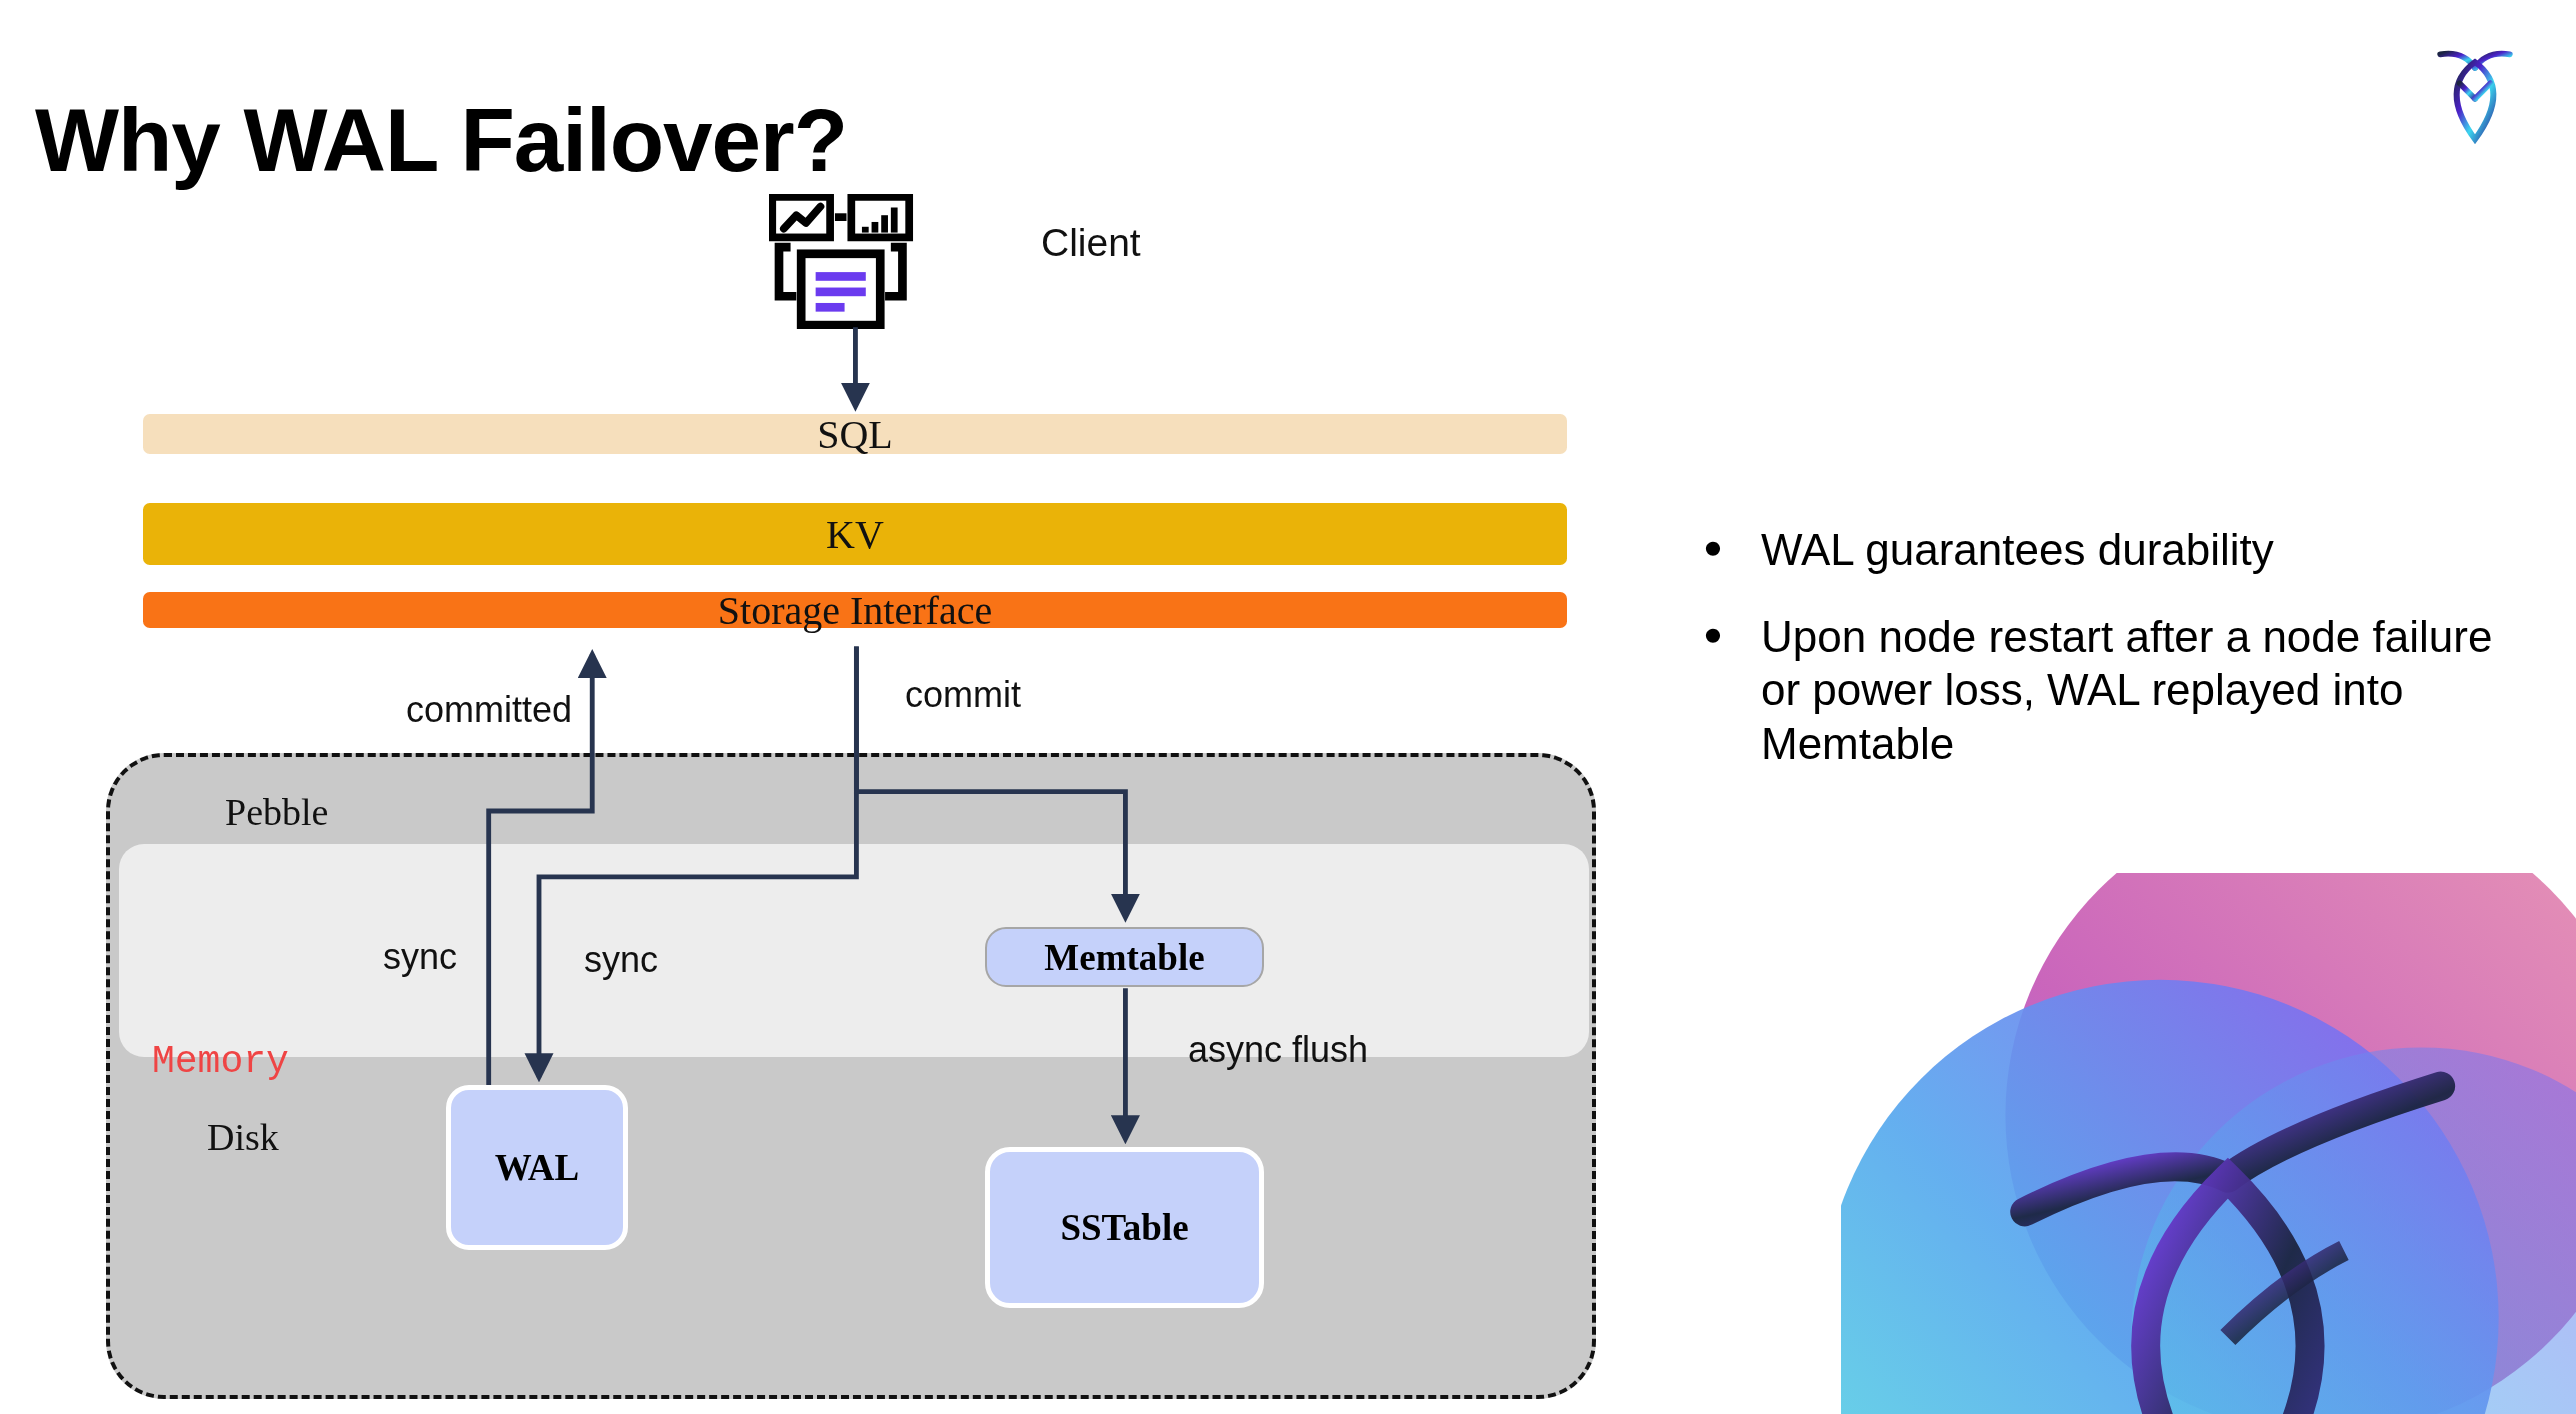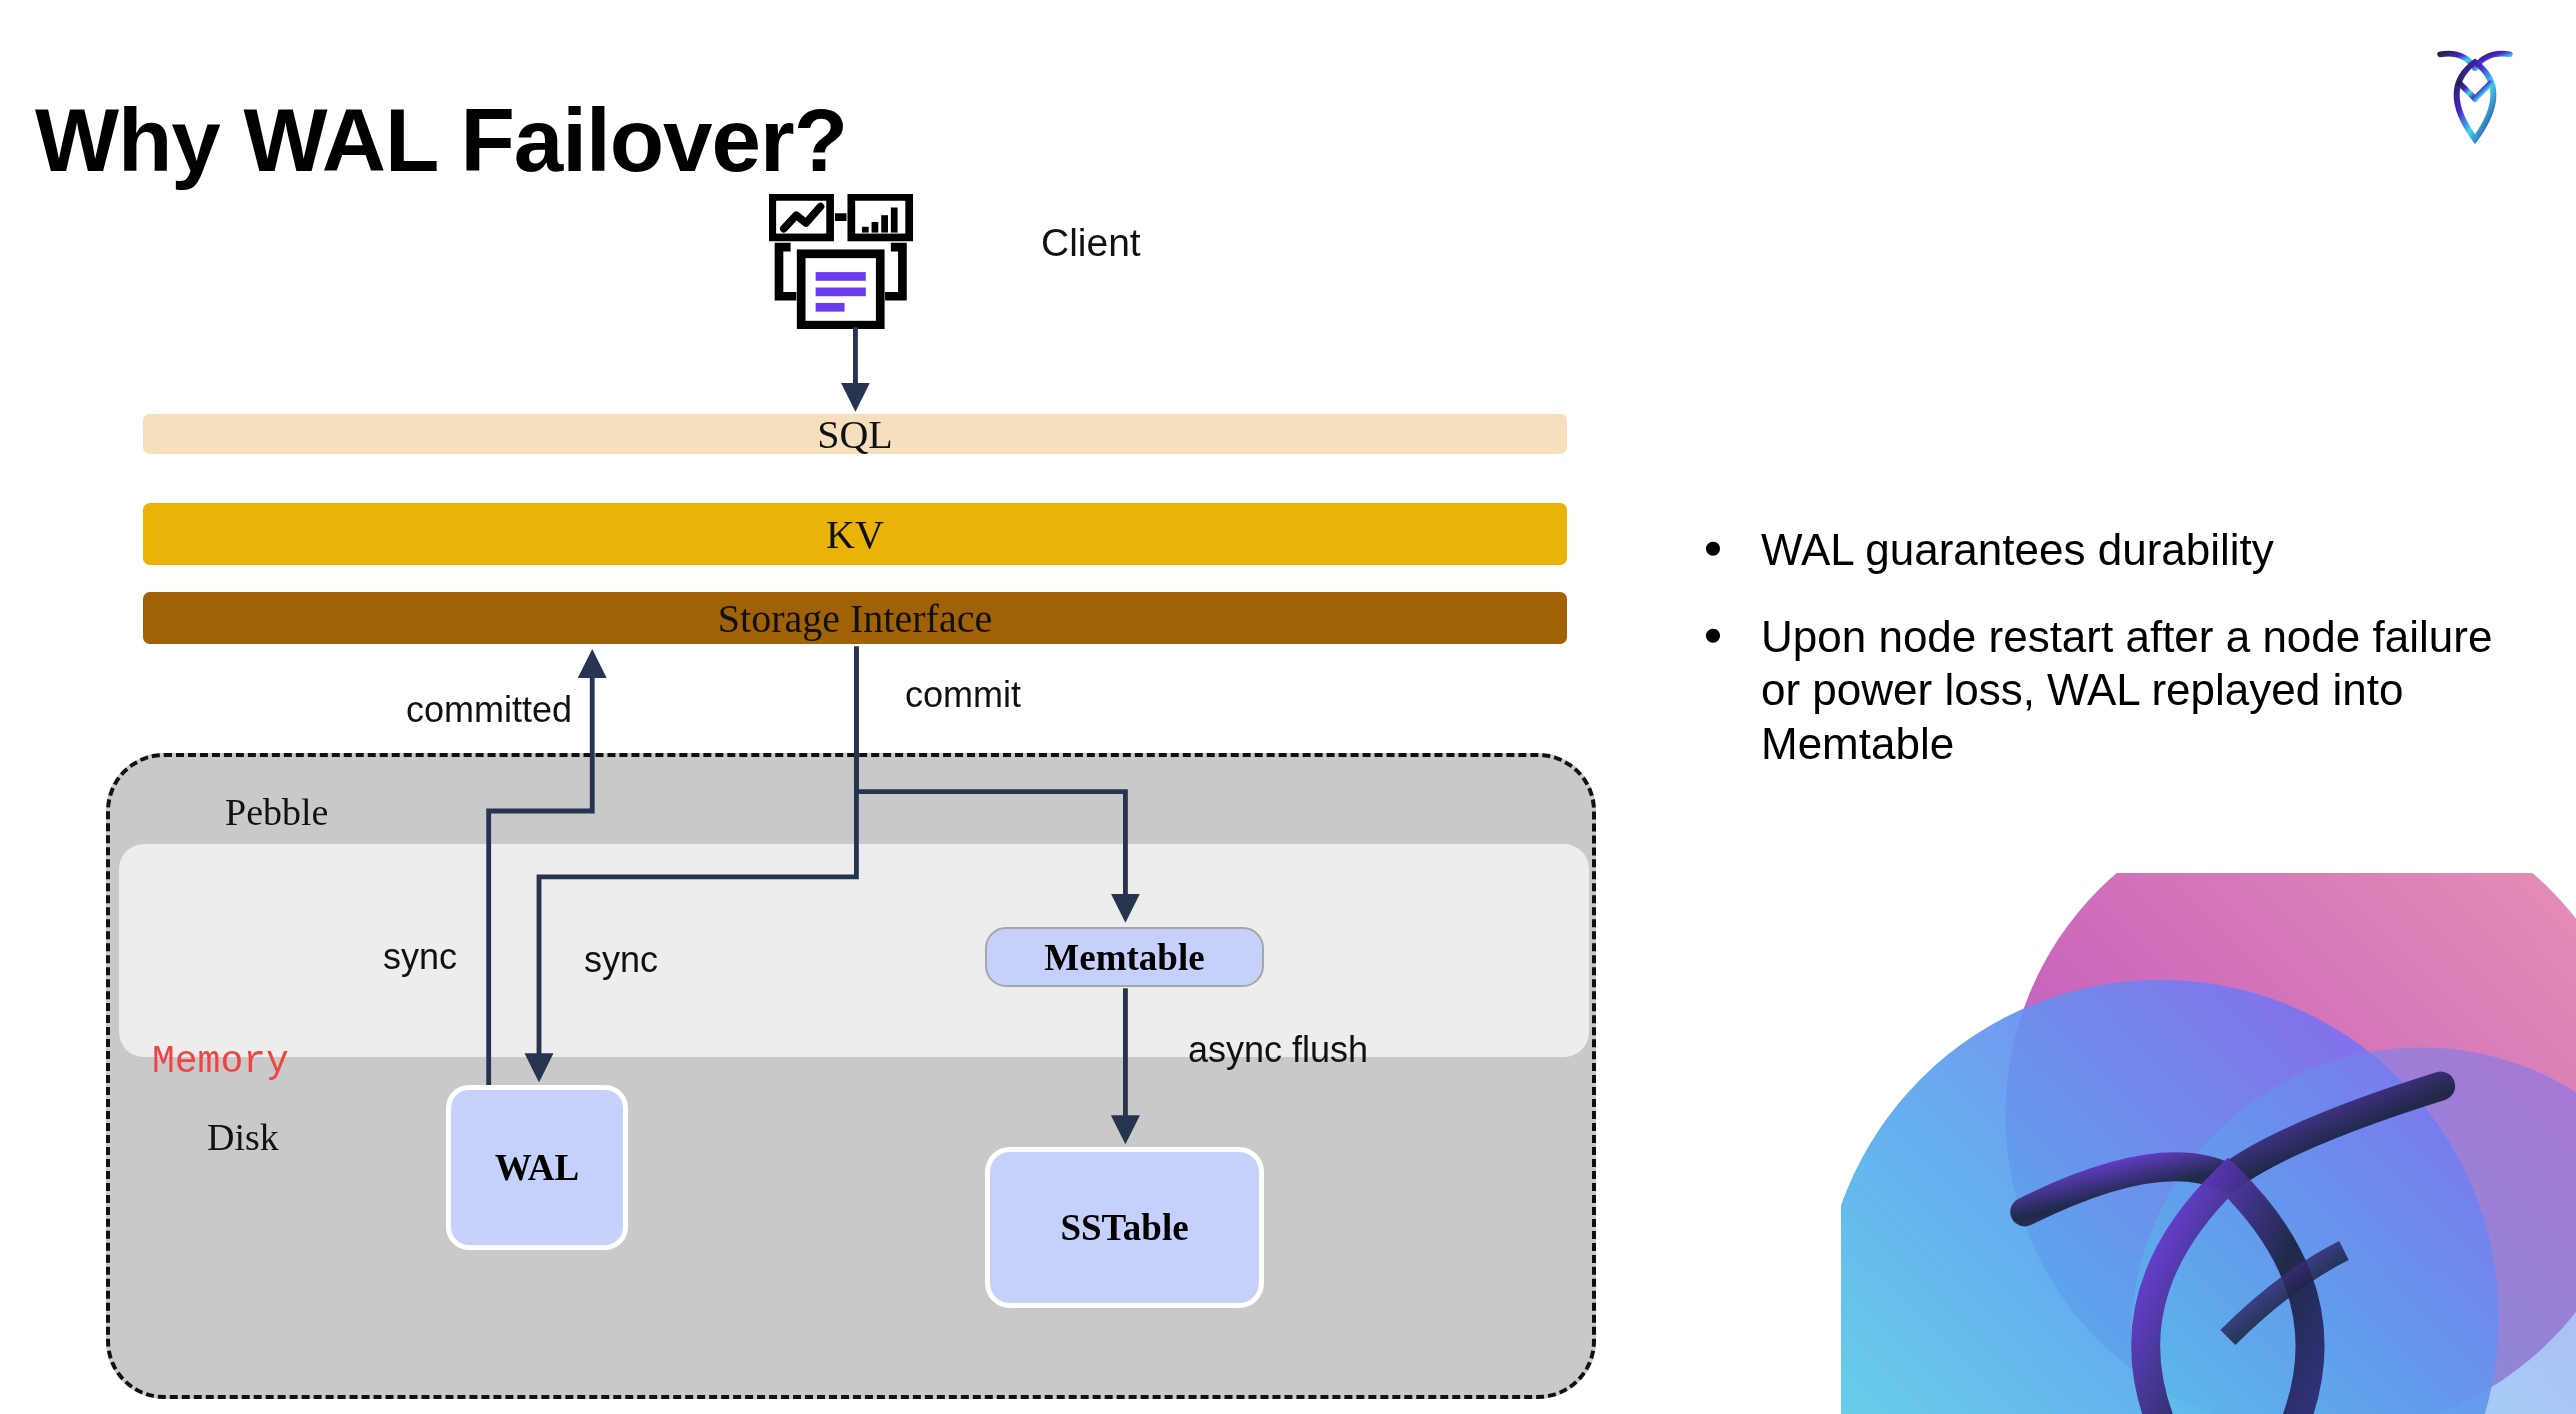--- a/index.html
+++ b/index.html
@@ -24,21 +24,21 @@
   #client-icon{position:absolute;left:769px;top:194px;width:155px;height:135px;}
   #client-label{position:absolute;left:1009px;top:221px;font-size:39px;color:#111;
                 font-family:"Liberation Sans",sans-serif;margin-left:32px;}
 
   
   .layer-bar{position:absolute;left:143px;width:1424px;border-radius:6.8px;
              display:flex;align-items:center;justify-content:center;
              font-size:40px;color:#111;}
   #bar-sql{top:414px;height:40px;background:#F6DFBC;}
   #bar-kv{top:503px;height:62px;background:#eab308;}
-  #bar-storage{top:592px;height:52px;background:#a16207;}
+  #bar-storage{top:592px;height:36px;background:#f97316;}
 
   
   #pebble{position:absolute;left:106px;top:753px;width:1490px;height:646px;
           background:#C9C9C9;border:4.8px dashed #111;border-radius:58px;
           box-sizing:border-box;}
   #pebble-label{position:absolute;left:225px;top:790px;font-size:38px;color:#111;}
   #memory{position:absolute;left:119px;top:844px;width:1470px;height:213px;
           background:#EDEDED;border-radius:25px;}
   #memory-label{position:absolute;left:152px;top:1040px;font-size:38px;color:#ef4444;font-family:Liberation Mono, monospace;}
   #disk-label{position:absolute;left:207px;top:1115px;font-size:38px;color:#111;}

